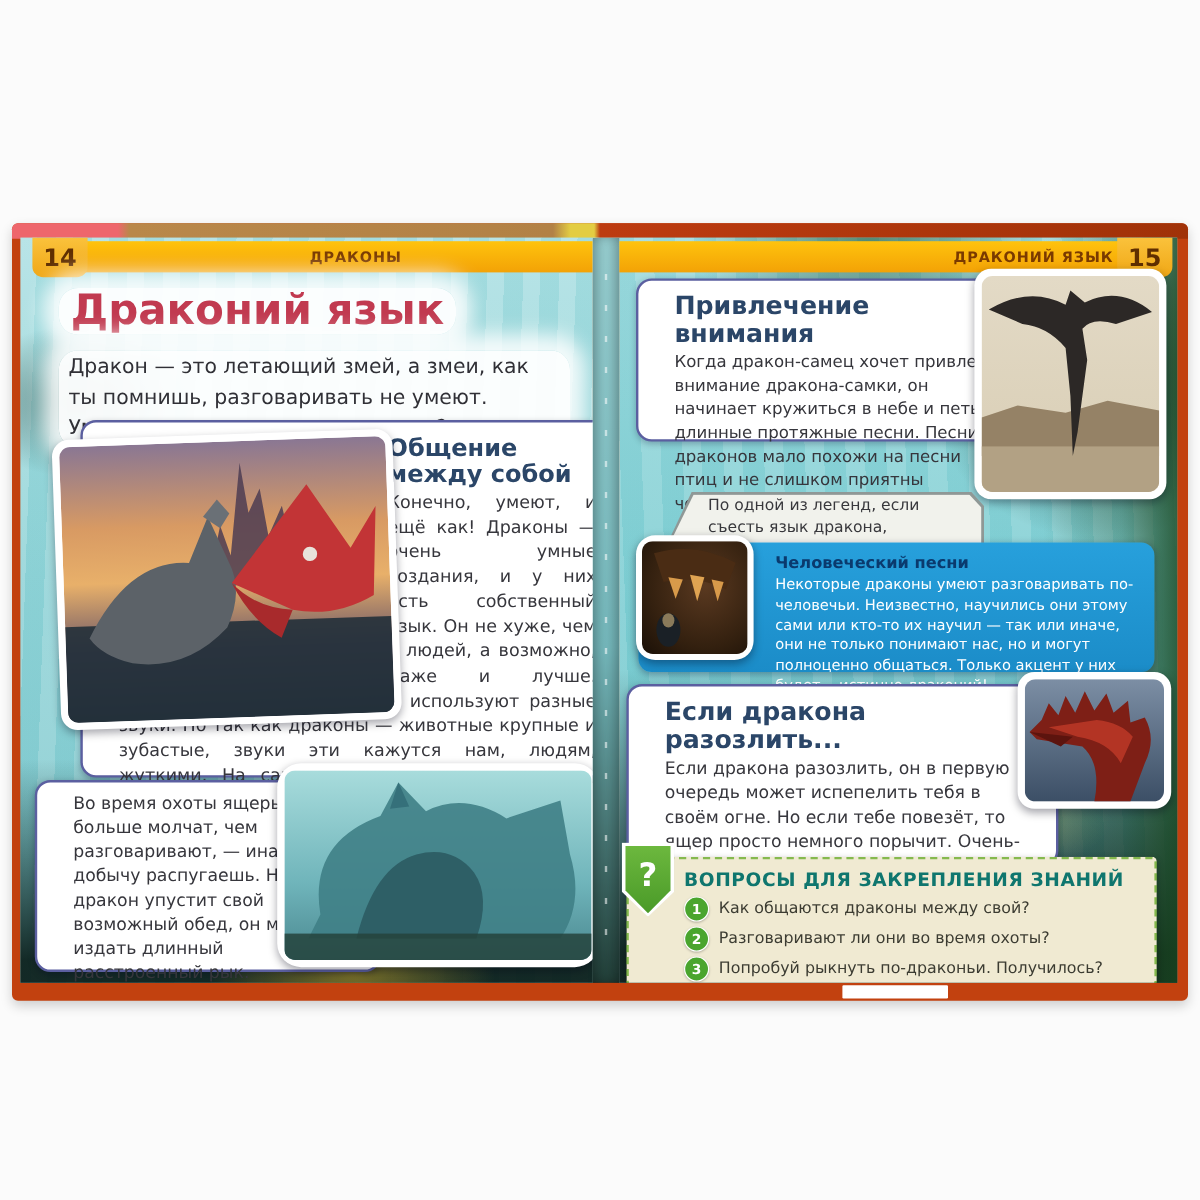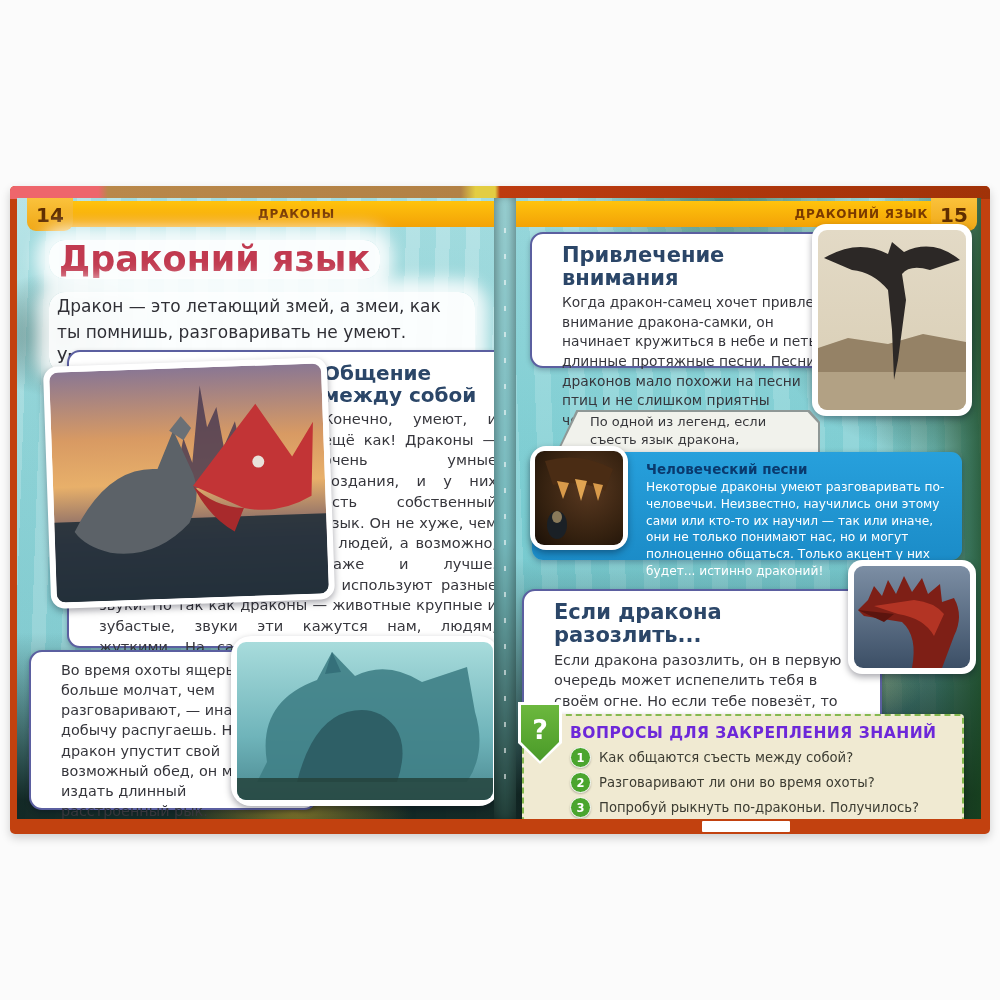--- a/index.html
+++ b/index.html
@@ -66,21 +66,21 @@
   .callout-inner p{margin:0;padding:6px 16px 6px 30px;font-size:13px;line-height:1.4;color:#38383c;}
 
   
   .blue-box{position:absolute;background:linear-gradient(180deg,#27a0dc,#1b8cc8);border-radius:11px;box-shadow:0 2px 6px rgba(0,0,40,.3);}
   .blue-box .bb-text{margin-left:110px;padding:9px 12px 6px 4px;}
   .blue-box h4{margin:0 0 2px 0;font-size:13.5px;font-weight:bold;color:#0a3a6e;}
   .blue-box p{margin:0;font-size:12.2px;line-height:1.38;color:#fff;}
 
   
   .green-box{position:absolute;background:#f0ead2;border:2px dashed #85b94e;border-radius:4px;padding:8px 12px 8px 46px;box-shadow:0 2px 5px rgba(0,0,0,.3);}
-  .green-box h4{margin:0 0 5px 0;font-size:15.5px;font-weight:bold;color:#6d28d9;letter-spacing:.5px;}
+  .green-box h4{margin:0 0 5px 0;font-size:15.5px;font-weight:bold;color:#0f766e;letter-spacing:.5px;}
   .q-row{display:flex;align-items:center;margin:4px 0;}
   .qnum{flex:0 0 auto;width:19px;height:19px;border-radius:50%;background:#4aa52e;border:1.5px solid #fff;color:#fff;font-size:11.5px;font-weight:bold;display:inline-flex;align-items:center;justify-content:center;box-shadow:0 1px 2px rgba(0,0,0,.25);}
   .q-text{margin-left:8px;font-size:13.2px;color:#3c3c32;}
   .shield-outer{position:absolute;left:-6px;top:-14px;width:44px;height:62px;background:#fff;
     clip-path:polygon(0% 0%,100% 0%,100% 66%,50% 100%,0% 66%);display:flex;align-items:flex-start;justify-content:center;filter:drop-shadow(0 2px 2px rgba(0,0,0,.35));}
   .shield-inner{width:38px;height:56px;margin-top:3px;background:linear-gradient(180deg,#6cb83e,#4a9a28);
     clip-path:polygon(0% 0%,100% 0%,100% 66%,50% 100%,0% 66%);display:flex;align-items:center;justify-content:center;
     color:#fff;font-size:27px;font-weight:bold;padding-bottom:8px;box-sizing:border-box;}
 
   .img-spacer{float:left;width:238px;height:208px;margin:-4px 10px 4px -24px;}
@@ -209,21 +209,21 @@
             <ellipse cx="22" cy="74" rx="10" ry="14" fill="#1a2026"></ellipse>
             <ellipse cx="22" cy="66" rx="5" ry="6" fill="#8a7a5a"></ellipse>
           </svg>
         </div>
         <div class="bb-text">
           <h4>Человеческий песни</h4>
           <p>Некоторые драконы умеют разговаривать по-человечьи. Неизвестно, научились они этому сами или кто-то их научил — так или иначе, они не только понимают нас, но и могут полноценно общаться. Только акцент у них будет... истинно драконий!</p>
         </div>
       </div>
 
-      <div class="card" style="left:6px;top:372px;width:296px;height:132px;margin-top:19px;">
+      <div class="card" style="left:6px;top:372px;width:296px;height:132px;">
         <h3 style="font-size:21px;">Если дракона разозлить...</h3>
         <p style="font-size:14.4px;line-height:1.4;">Если дракона разозлить, он в первую очередь может испепелить тебя в своём огне. Но если тебе повезёт, то ящер просто немного порычит. Очень-очень громко порычит! Лучше сразу зажать уши — иначе можно оглохнуть.</p>
       </div>
 
       <div class="photo" style="left:332px;top:362px;width:116px;height:102px;">
         <svg width="116" height="102" viewBox="0 0 116 102">
           <defs>
             <linearGradient id="sky3" x1="0" y1="0" x2="0" y2="1">
               <stop offset="0" stop-color="#7c8ea4"></stop>
                 <stop offset="1" stop-color="#3c4f66"></stop>
@@ -236,21 +236,21 @@
         </svg>
       </div>
 
       <div class="green-box" style="left:6px;top:516px;width:380px;height:88px;">
         <div class="shield-outer">
           <div class="shield-inner">?</div>
         </div>
         <h4>ВОПРОСЫ ДЛЯ ЗАКРЕПЛЕНИЯ ЗНАНИЙ</h4>
         <div class="q-row">
           <span class="qnum">1</span>
-          <span class="q-text">Как общаются съесть между собой?</span>
+          <span class="q-text">Как общаются драконы между свой?</span>
         </div>
         <div class="q-row">
           <span class="qnum">2</span>
           <span class="q-text">Разговаривают ли они во время охоты?</span>
         </div>
         <div class="q-row">
           <span class="qnum">3</span>
           <span class="q-text">Попробуй рыкнуть по-драконьи. Получилось?</span>
         </div>
       </div>

